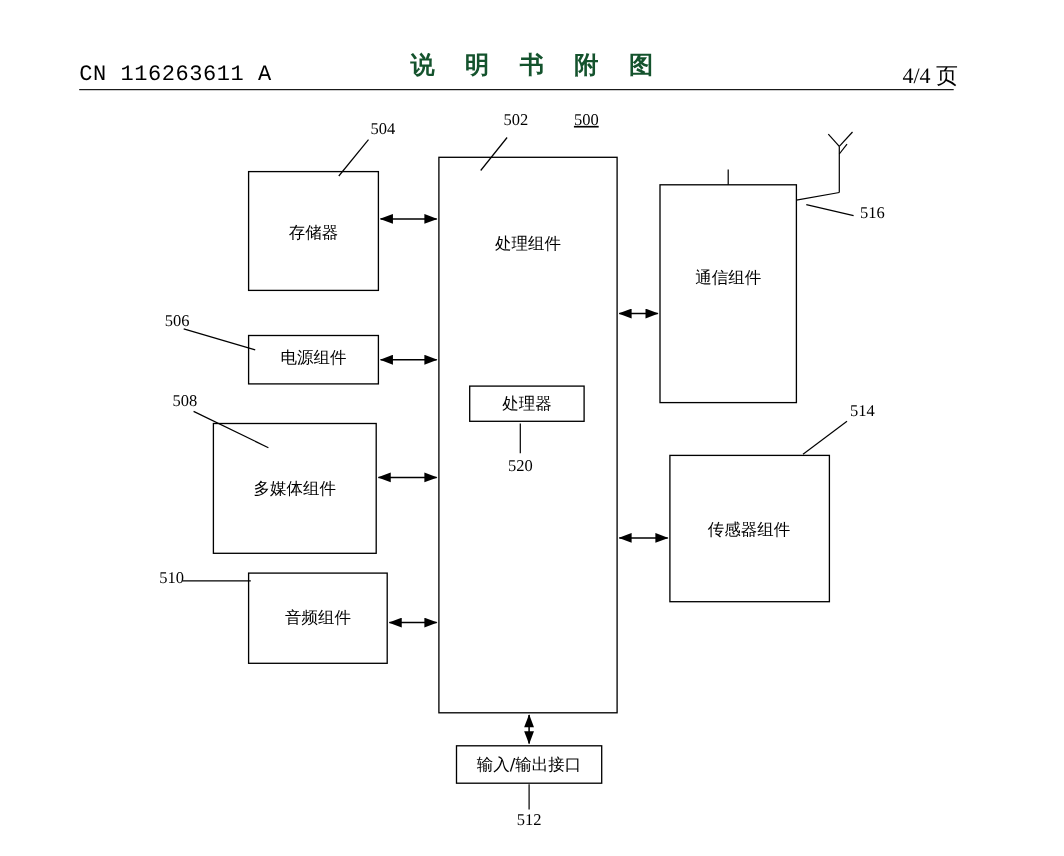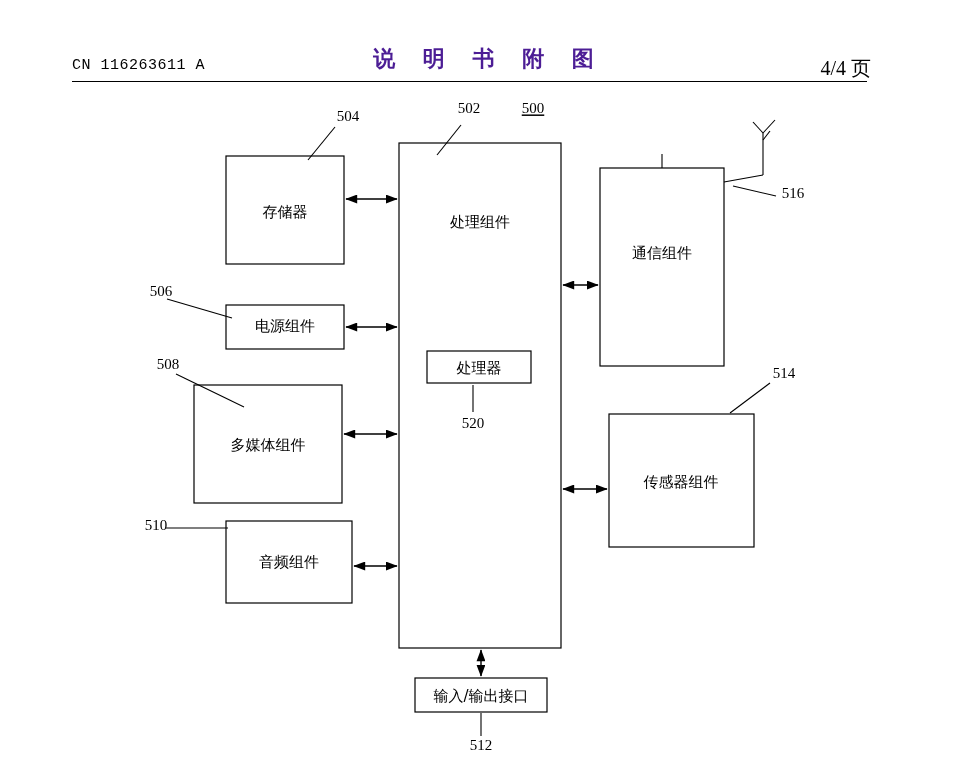--- a/index.html
+++ b/index.html
@@ -14,35 +14,35 @@
     background: #ffffff;
     font-family: "Liberation Serif", serif;
     overflow: hidden;
   }
   
   .hdr-left {
     position: absolute;
     left: 72px;
     top: 57px;
     font-family: "Liberation Mono", monospace;
-    font-size: 15px;
+    font-size: 20px;
     color: #000;
     letter-spacing: 0.5px;
     white-space: nowrap;
   }
   .hdr-center {
     position: absolute;
     left: 0;
     right: 0;
     top: 44px;
     text-align: center;
     font-family: "DejaVu Sans", sans-serif;
     font-size: 22px;
     font-weight: bold;
-    color: #4c1d95;
+    color: #14532d;
     letter-spacing: 10px;
     padding-left: 10px;
   }
   .hdr-right {
     position: absolute;
     right: 96px;
     top: 55px;
     font-family: "Liberation Serif", serif;
     font-size: 20px;
     color: #000;

